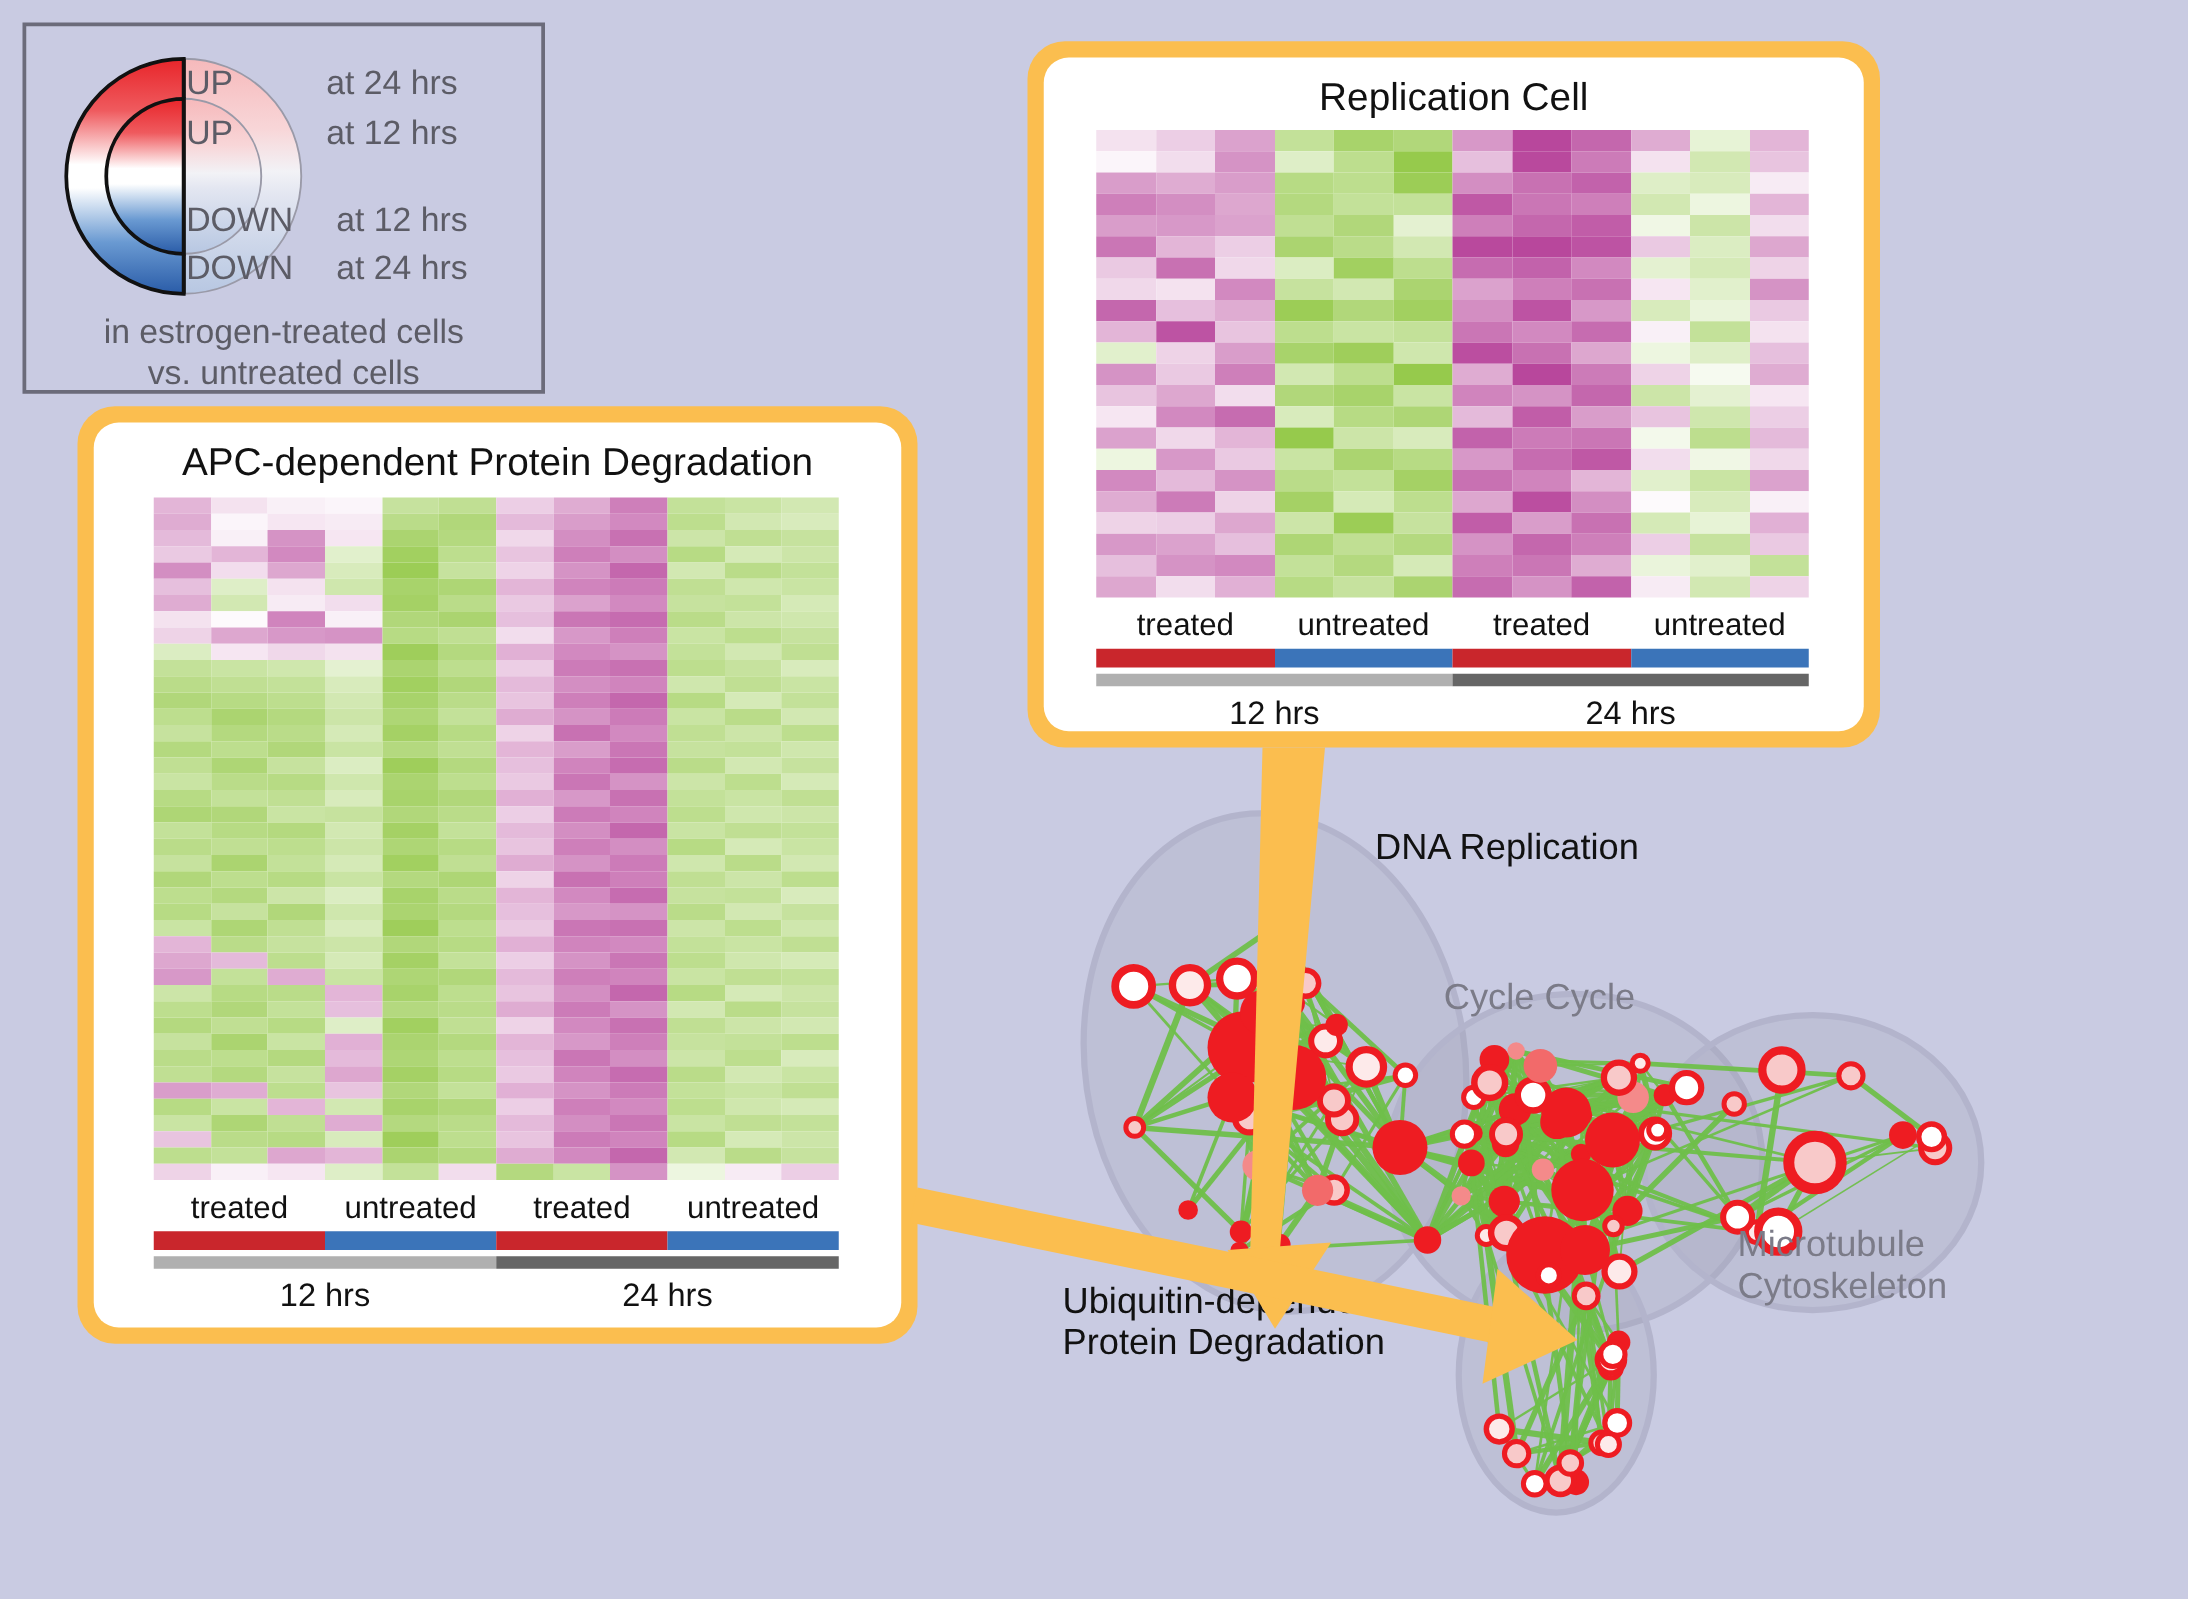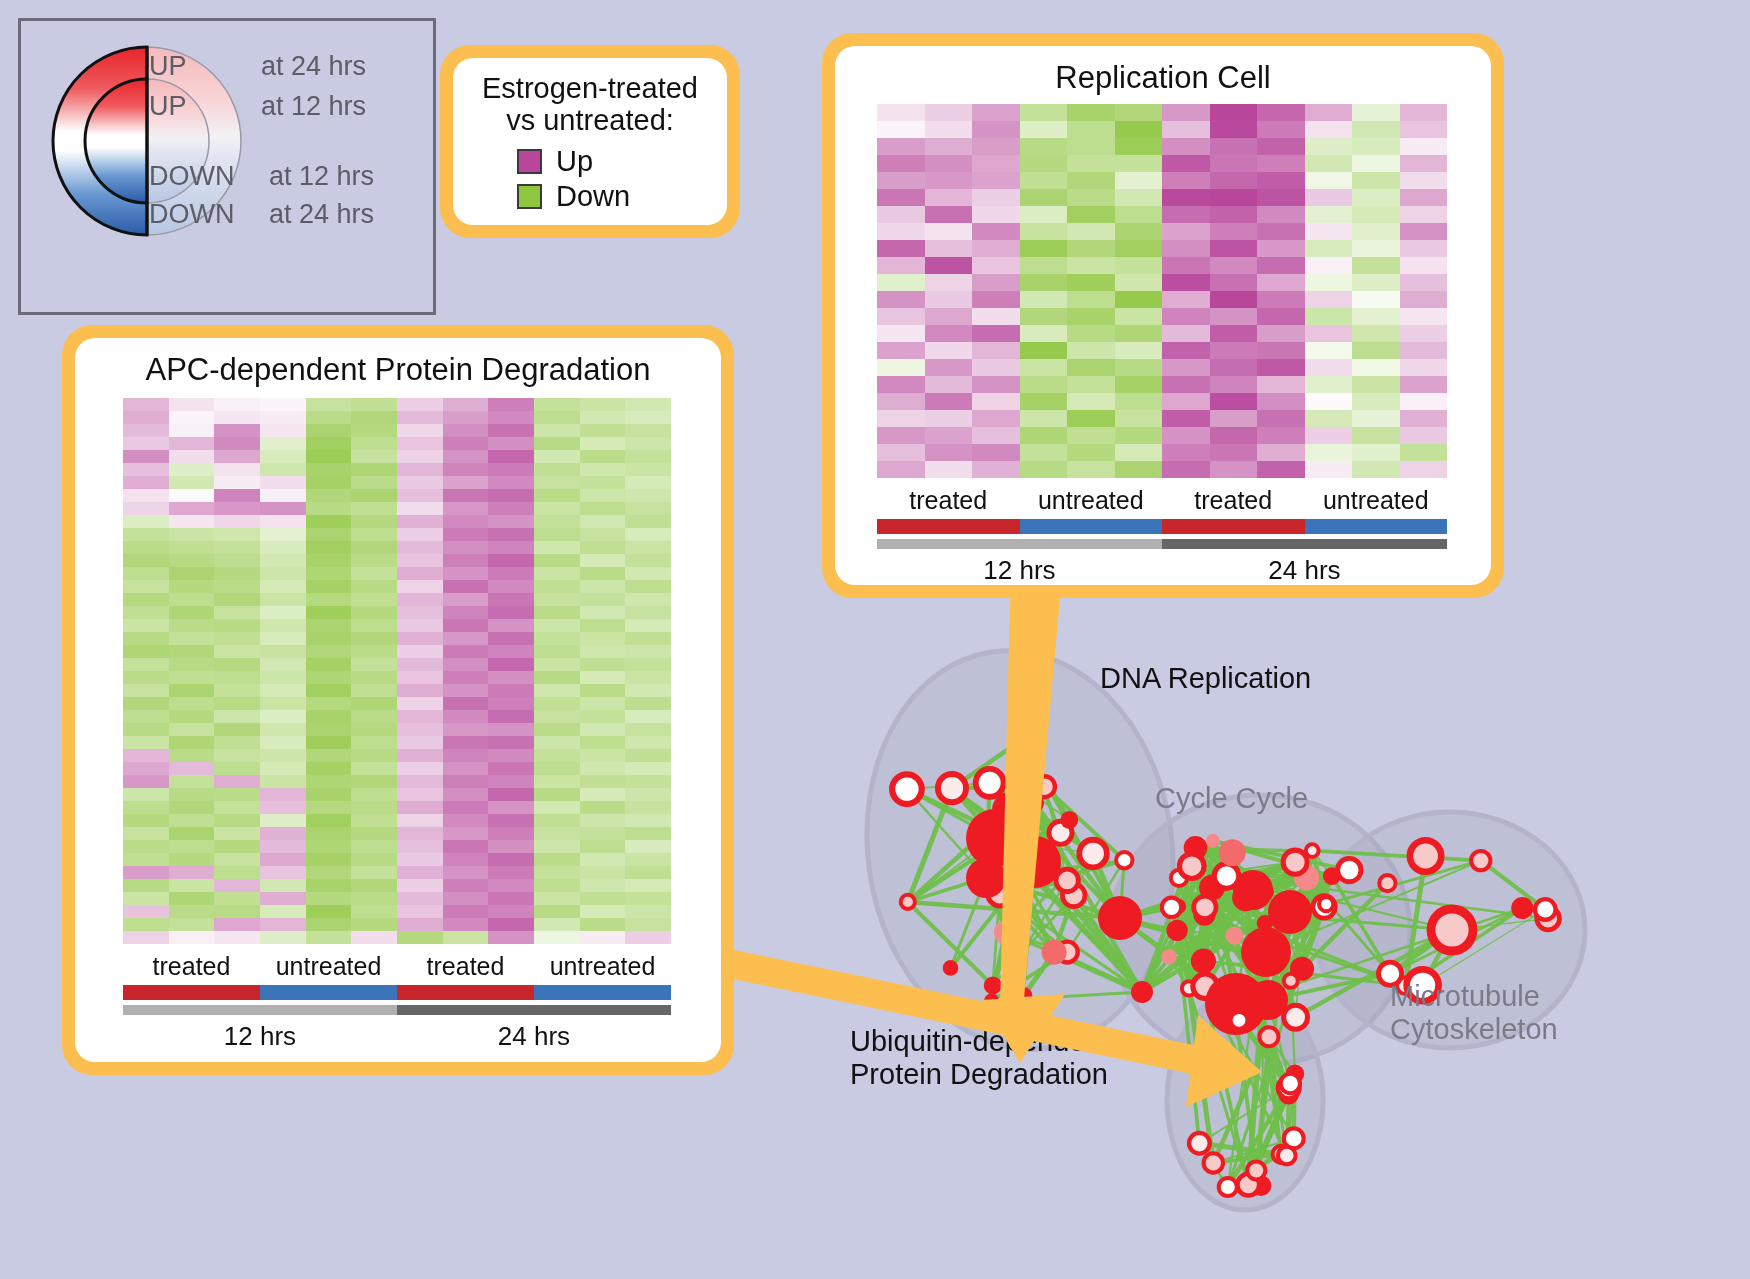--- a/index.html
+++ b/index.html
@@ -243,41 +243,25 @@
     </div>
 
     <div class="key-row" style="left:128px; top:178px;">
       <span>DOWN</span>
     </div>
     <div class="key-row" style="left:248px; top:178px;">
       <span>at 24 hrs</span>
     </div>
 
     <div id="key-footer">
+      <div>in estrogen-treated cells</div>
+      <div>vs. untreated cells</div>
     </div>
   </div>
 
-  <div class="panel" id="legend-panel">
-    <div class="panel-inner">
-      <div class="legend-head">
-        <div>Estrogen-treated</div>
-        <div>vs untreated:</div>
-      </div>
-      <div class="legend-items">
-        <div class="legend-item">
-          <span class="legend-swatch" id="sw-up" style="background: rgb(184, 71, 156);"></span>
-          <span class="legend-label">Up</span>
-        </div>
-        <div class="legend-item">
-          <span class="legend-swatch" id="sw-down" style="background: rgb(143, 198, 63);"></span>
-          <span class="legend-label">Down</span>
-        </div>
-      </div>
-    </div>
-  </div>
 
   <div class="panel" id="rf-panel">
     <div class="panel-inner">
       <div class="panel-title">Replication Cell</div>
 
       <div class="hm-wrap" style="left:42px; top:58px; width:570px;">
         <div class="hm-grid" id="rf-grid" style="grid-template-columns: repeat(12, 1fr);">
             <div class="hm-cell" style="height: 17px; background: rgb(244, 226, 239);"></div>
             <div class="hm-cell" style="height: 17px; background: rgb(236, 206, 229);"></div>
             <div class="hm-cell" style="height: 17px; background: rgb(219, 162, 205);"></div>

